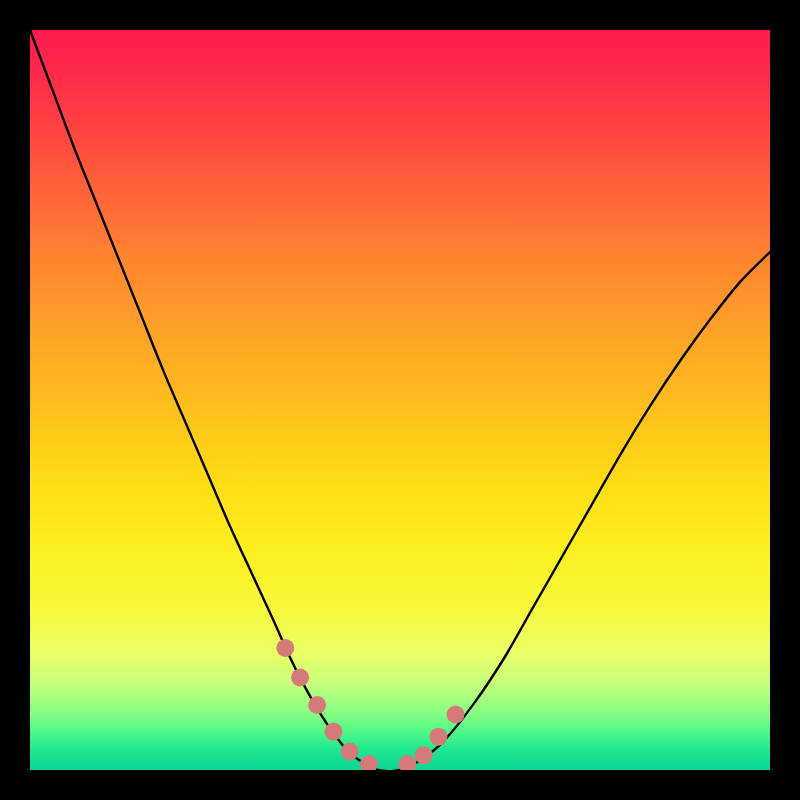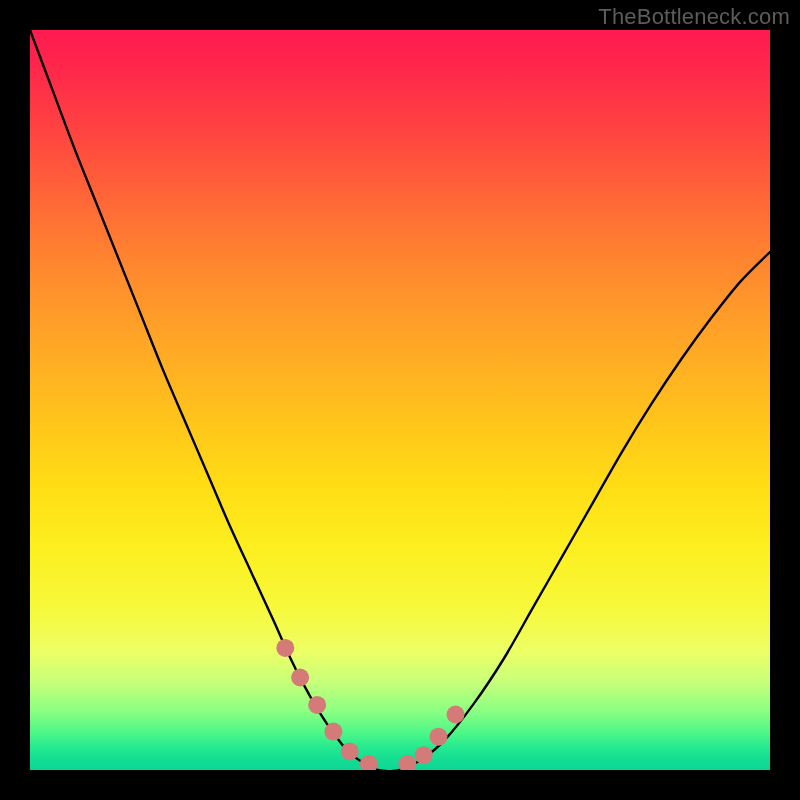--- a/index.html
+++ b/index.html
@@ -55,21 +55,20 @@
     font-size: 22px;
     font-weight: 500;
     letter-spacing: 0.2px;
     user-select: none;
   }
 </style>
 </head>
 <body>
 
 <div class="stage">
-  <div class="attribution">TheBottleneck.com</div>
 
   <div class="plot-area">
     <svg viewBox="0 0 740 740" preserveAspectRatio="none">
       <path id="curve-path" fill="none" stroke="#000" stroke-width="2.4" stroke-linecap="round" stroke-linejoin="round" d="M 0.00 0.00 C 3.70 9.87, 14.80 39.47, 22.20 59.20 C 29.60 78.93, 37.00 99.28, 44.40 118.40 C 51.80 137.52, 59.20 155.40, 66.60 173.90 C 74.00 192.40, 81.40 210.90, 88.80 229.40 C 96.20 247.90, 103.60 266.40, 111.00 284.90 C 118.40 303.40, 125.80 322.52, 133.20 340.40 C 140.60 358.28, 148.00 374.93, 155.40 392.20 C 162.80 409.47, 170.20 426.73, 177.60 444.00 C 185.00 461.27, 192.40 479.15, 199.80 495.80 C 207.20 512.45, 214.60 527.87, 222.00 543.90 C 229.40 559.93, 238.03 578.43, 244.20 592.00 C 250.37 605.57, 254.07 614.82, 259.00 625.30 C 263.93 635.78, 268.87 645.65, 273.80 654.90 C 278.73 664.15, 283.67 672.78, 288.60 680.80 C 293.53 688.82, 298.47 696.22, 303.40 703.00 C 308.33 709.78, 313.27 716.57, 318.20 721.50 C 323.13 726.43, 328.07 729.52, 333.00 732.60 C 337.93 735.68, 341.63 738.77, 347.80 740.00 C 353.97 741.23, 362.60 741.85, 370.00 740.00 C 377.40 738.15, 384.80 733.83, 392.20 728.90 C 399.60 723.97, 405.77 719.65, 414.40 710.40 C 423.03 701.15, 434.13 686.97, 444.00 673.40 C 453.87 659.83, 463.73 645.03, 473.60 629.00 C 483.47 612.97, 493.33 594.47, 503.20 577.20 C 513.07 559.93, 522.93 542.67, 532.80 525.40 C 542.67 508.13, 552.53 490.87, 562.40 473.60 C 572.27 456.33, 582.13 438.45, 592.00 421.80 C 601.87 405.15, 611.73 389.12, 621.60 373.70 C 631.47 358.28, 641.33 343.48, 651.20 329.30 C 661.07 315.12, 670.93 301.55, 680.80 288.60 C 690.67 275.65, 700.53 262.70, 710.40 251.60 C 720.27 240.50, 735.07 226.93, 740.00 222.00"></path>
       <g id="marker-group">
           <circle cx="255.30" cy="617.90" r="9" fill="#d47a78"></circle>
           <circle cx="270.10" cy="647.50" r="9" fill="#d47a78"></circle>
           <circle cx="287.12" cy="674.88" r="9" fill="#d47a78"></circle>
           <circle cx="303.40" cy="701.52" r="9" fill="#d47a78"></circle>
           <circle cx="319.68" cy="721.50" r="9" fill="#d47a78"></circle>

